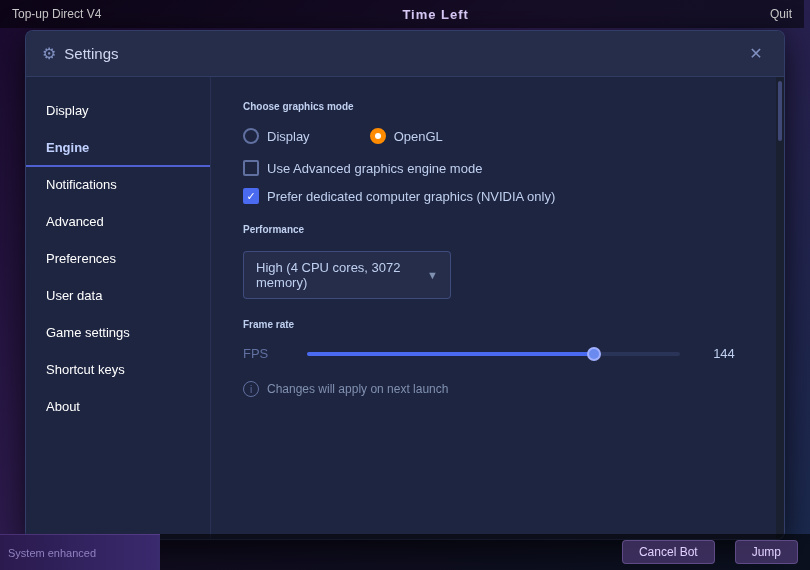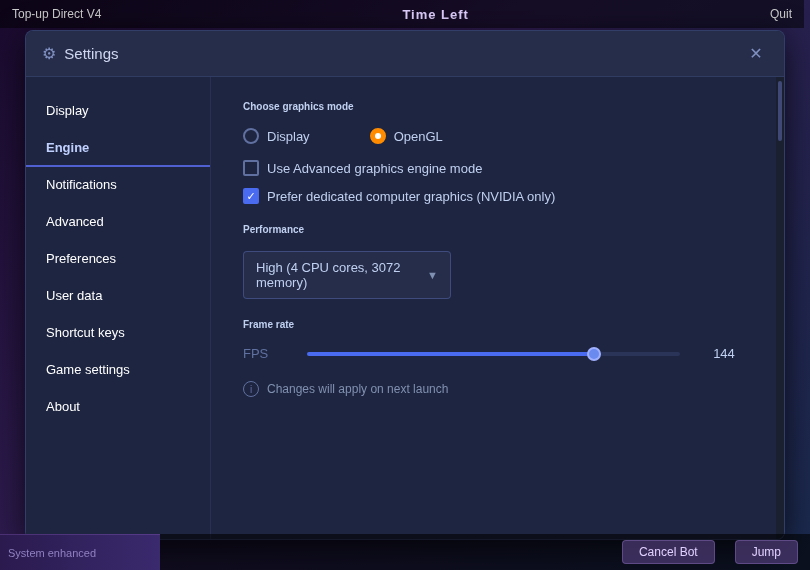--- a/index.html
+++ b/index.html
@@ -393,24 +393,24 @@
         <div class="sidebar-item">
           <span>Advanced</span>
         </div>
         <div class="sidebar-item">
           <span>Preferences</span>
         </div>
         <div class="sidebar-item">
           <span>User data</span>
         </div>
         <div class="sidebar-item">
+          <span>Game settings</span>
+        </div>
+        <div class="sidebar-item">
           <span>Shortcut keys</span>
-        </div>
-        <div class="sidebar-item">
-          <span>Game settings</span>
         </div>
         <div class="sidebar-item">
           <span>About</span>
         </div>
       </div>
 
       <div class="main-content">
 
         <div class="section-title">Choose graphics mode</div>
 

